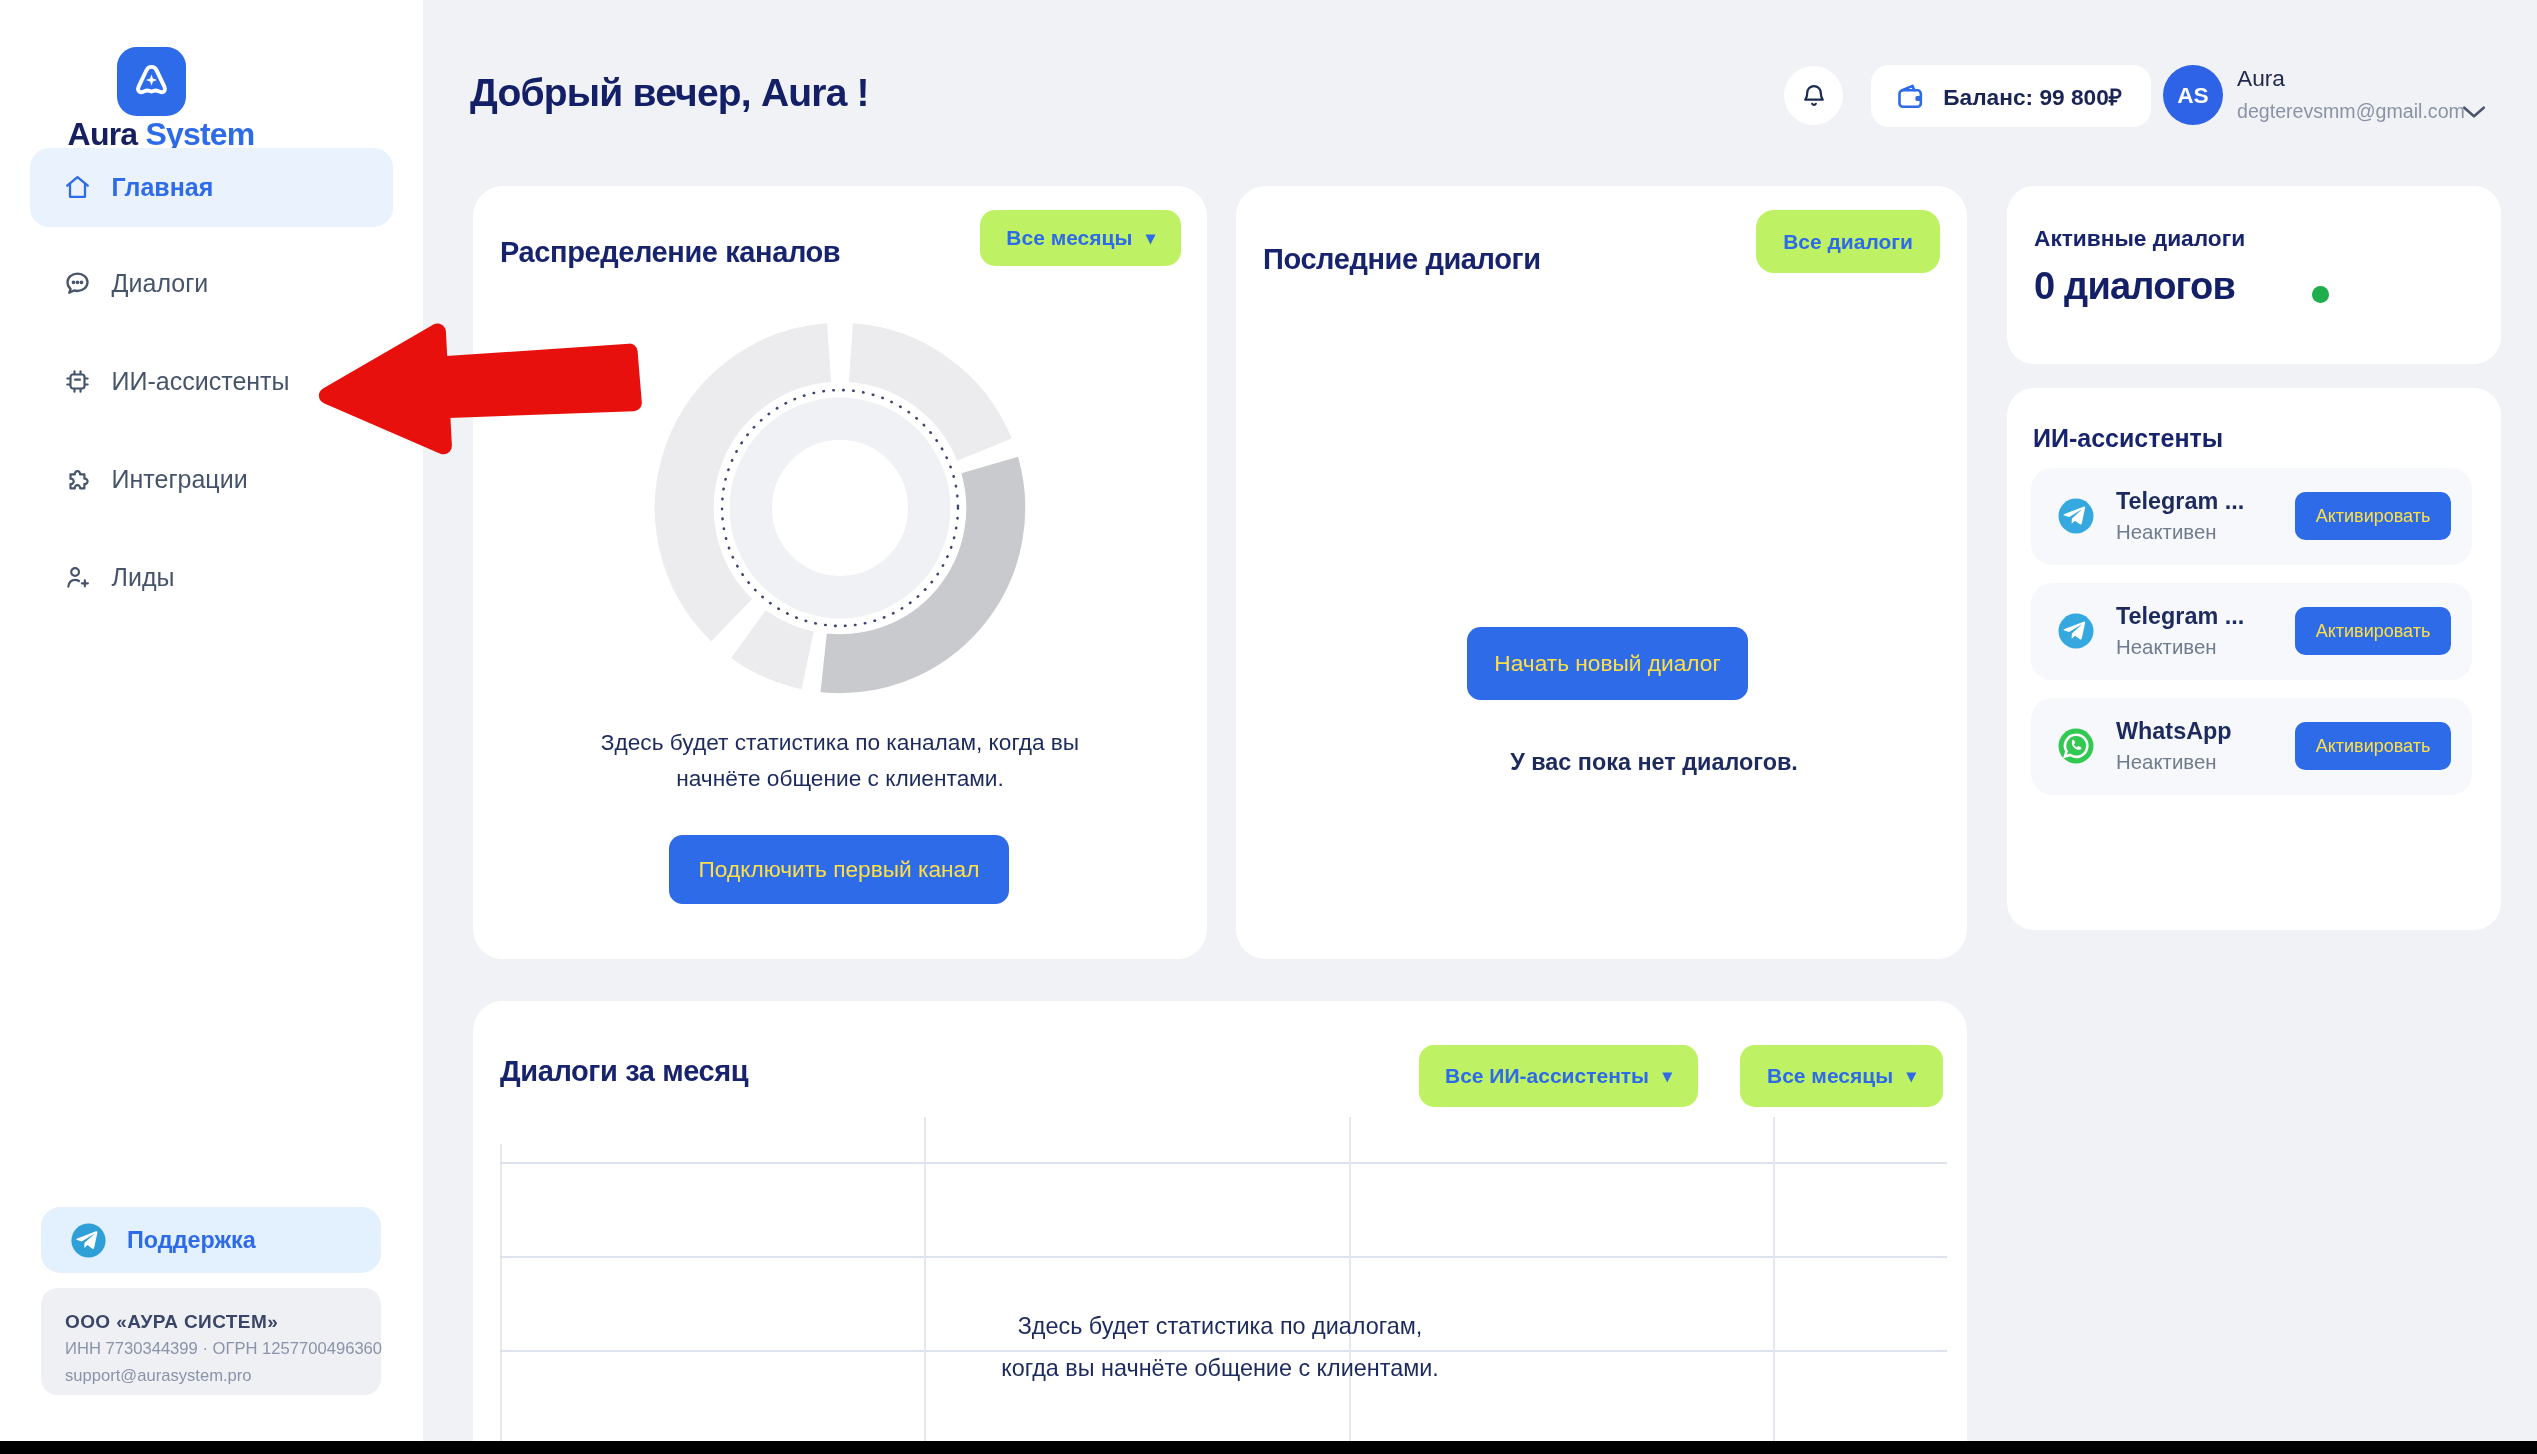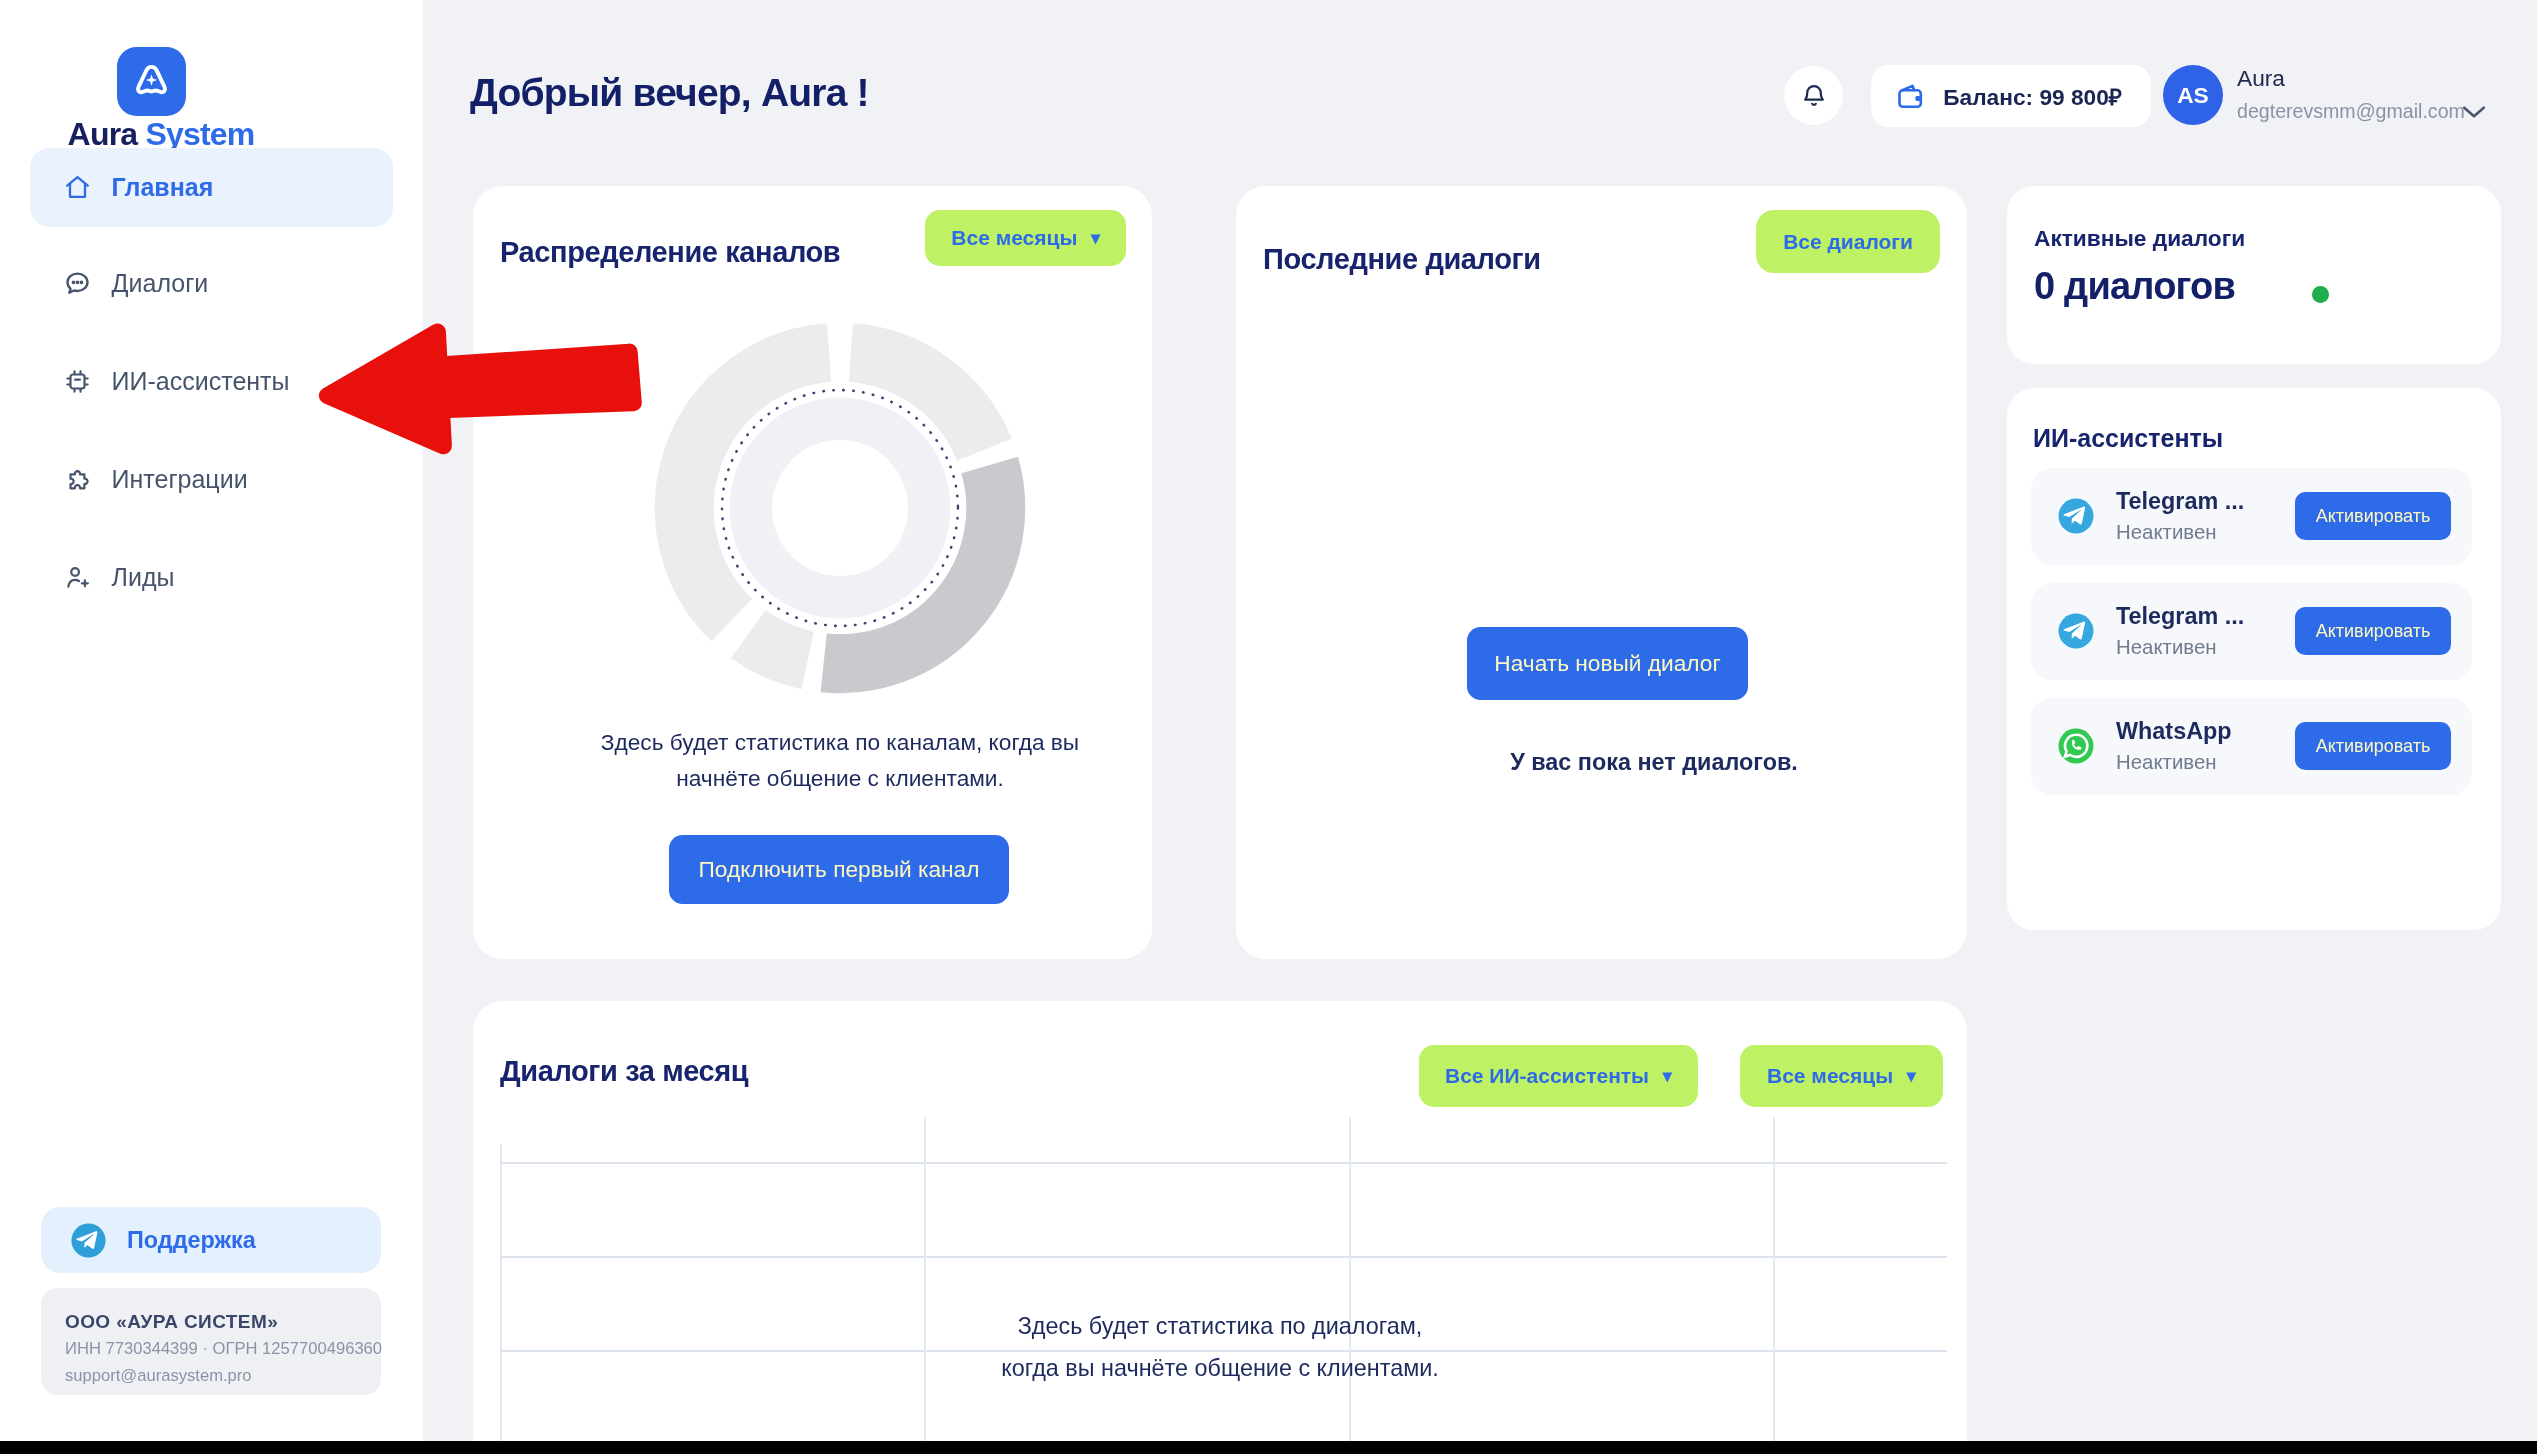--- a/index.html
+++ b/index.html
@@ -34,23 +34,23 @@
   .avatar { position:absolute; left:2163px; top:65px; width:60px; height:60px; border-radius:50%; background:#2e63e7; color:#fff; font-size:22.7px; font-weight:bold; display:flex; align-items:center; justify-content:center; cursor:pointer; }
   .acct-name { position:absolute; left:2237px; top:65px; font-size:22.7px; color:#21294d; }
   .acct-email { position:absolute; left:2237px; top:100px; font-size:19.6px; color:#8a93a6; }
   .acct-chevron { position:absolute; left:2461px; top:103px; cursor:pointer; }
 
   
   .card { position:absolute; background:#fff; border-radius:30px; }
   .card-title { font-size:29px; font-weight:bold; color:#17246d; letter-spacing:-0.4px; }
   .pill { background:#bef264; color:#2e6be9; font-size:21px; font-weight:600; border-radius:15px; display:flex; align-items:center; justify-content:center; cursor:pointer; white-space:nowrap; }
   .caret { font-size:18px; margin-left:13.6px; color:#2e6be9; }
-  .btn { background:#2e6be9; color:#fef9c3; border:none; border-radius:13.6px; font-size:22.7px; font-family:inherit; display:flex; align-items:center; justify-content:center; cursor:pointer; }
-
-  .card1 { left:473px; top:186px; width:679px; height:773px; }
+  .btn { background:#2e6be9; color:#fde047; border:none; border-radius:13.6px; font-size:22.7px; font-family:inherit; display:flex; align-items:center; justify-content:center; cursor:pointer; }
+
+  .card1 { left:473px; top:186px; width:734px; height:773px; }
   .card1 .card-title { position:absolute; left:27px; top:50px; }
   .card1 .pill { position:absolute; right:26px; top:24px; height:56px; padding:0 26px; }
   .donut { position:absolute; left:181px; top:136px; }
   .empty1 { position:absolute; left:0; top:538px; width:734px; text-align:center; font-size:22.7px; color:#1c2a5e; font-weight:500; line-height:36px; }
   .card1 .btn { position:absolute; left:196px; top:649px; width:340px; height:69px; }
 
   .card2 { left:1236px; top:186px; width:731px; height:773px; }
   .card2 .card-title { position:absolute; left:27px; top:57px; }
   .card2 .pill { position:absolute; right:27px; top:24px; height:63px; padding:0 27px; border-radius:18px; }
   .empty2 { position:absolute; left:0; top:563px; width:836px; text-align:center; font-size:23.4px; font-weight:600; color:#1c2a5e; }

